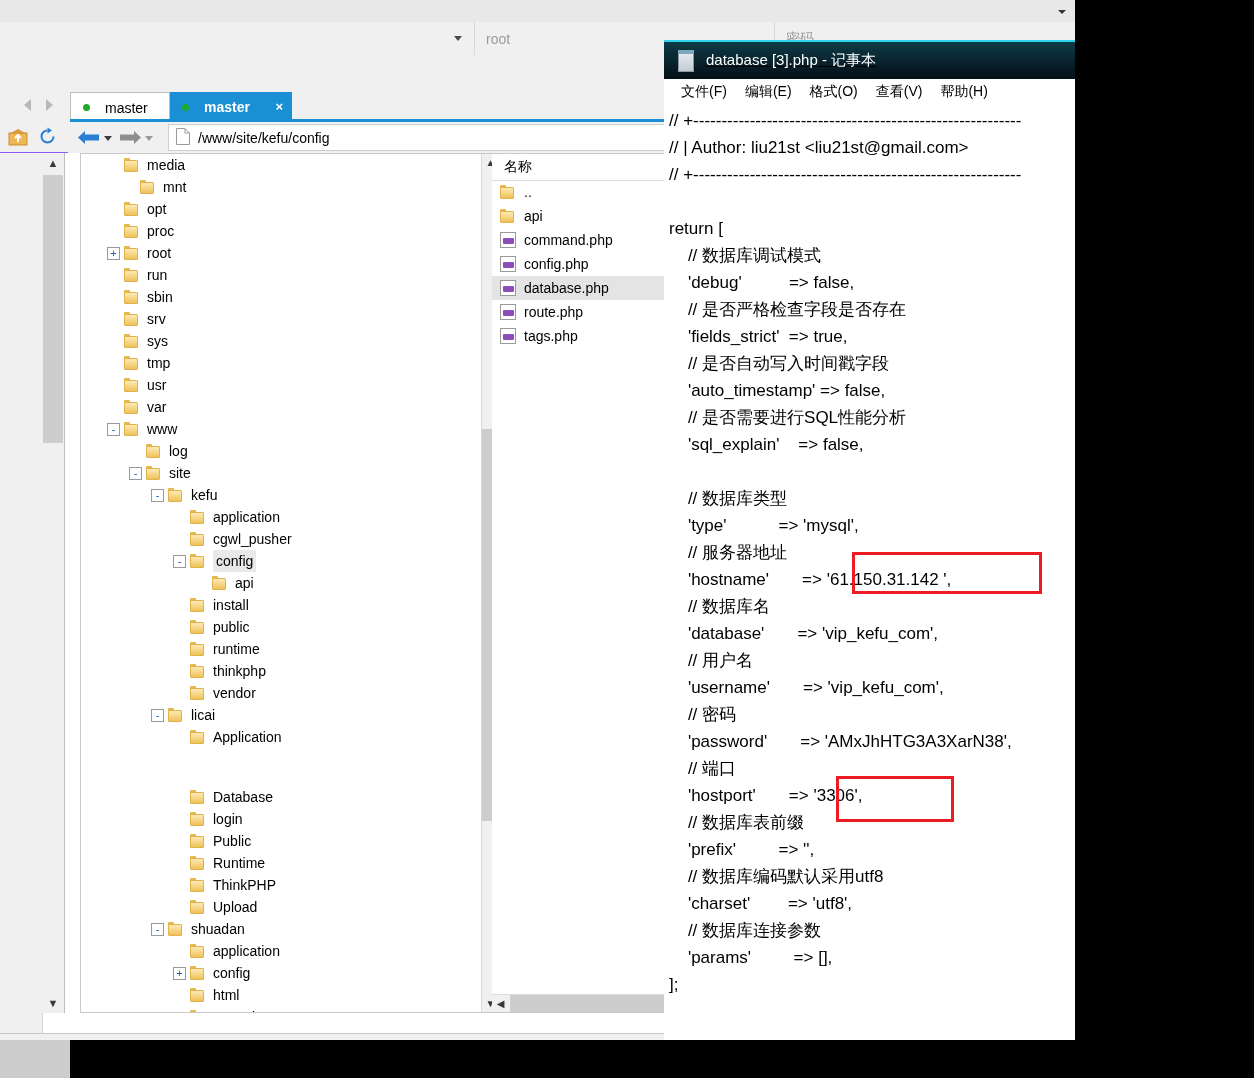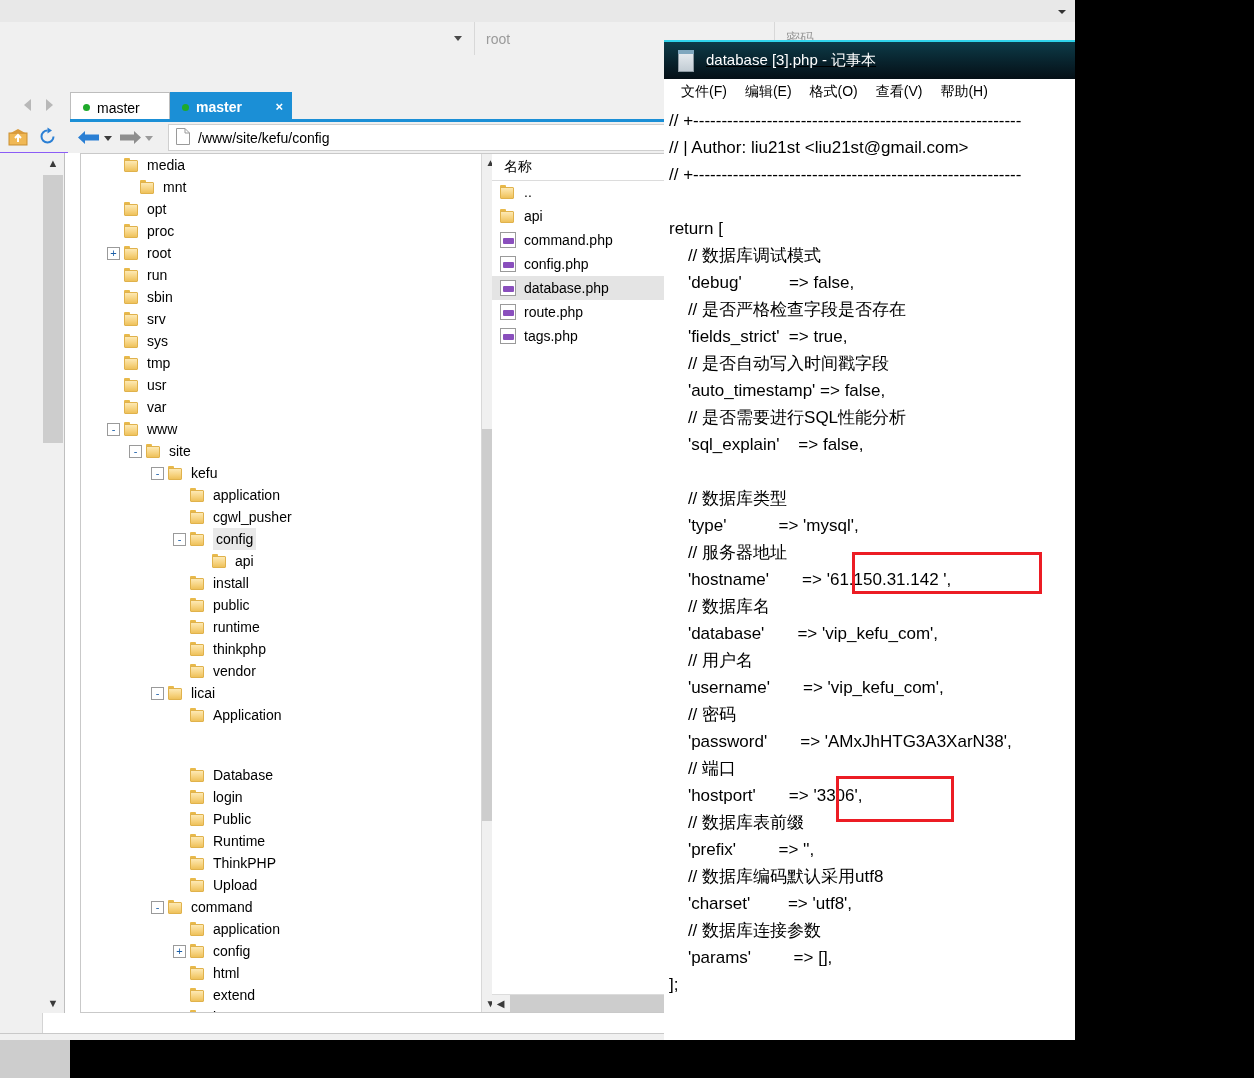--- a/index.html
+++ b/index.html
@@ -30,21 +30,21 @@
   
   #tabstrip{position:absolute;left:0;top:88px;width:1075px;height:34px;background:#f0f0f0;}
   #tab-navs{position:absolute;left:18px;top:8px;width:52px;height:18px;}
   .tabnav-arrow{position:absolute;top:3px;width:0;height:0;border-top:6px solid transparent;border-bottom:6px solid transparent;}
   #tabnav-prev{left:6px;border-right:7px solid #b8b8b8;}
   #tabnav-next{left:28px;border-left:7px solid #b8b8b8;}
   .tab{position:absolute;top:4px;height:30px;box-sizing:border-box;display:flex;align-items:center;padding:0 12px;font-size:14px;}
   #tab-1{left:70px;width:100px;background:#fff;border:1px solid #bdbdbd;border-bottom:none;color:#000;}
   #tab-2{left:170px;width:122px;background:#1b8fd6;color:#fff;font-weight:bold;}
   .tab .dot{width:7px;height:7px;border-radius:50%;background:#1faa2b;margin-right:7px;flex:none;}
-  .tab .tlabel{white-space:nowrap;}
+  .tab .tlabel{white-space:nowrap;margin-left:8px;}
   .tab .tclose{position:absolute;right:9px;top:8px;font-size:13px;color:#fff;line-height:1;}
   #tabstrip-underline{position:absolute;left:70px;top:119px;width:1005px;height:3px;background:#1b8fd6;}
 
   
   #mini-toolbar{position:absolute;left:0;top:122px;width:68px;height:30px;background:#f0f0f0;border-right:1px solid #c9c9c9;}
   #home-icon{position:absolute;left:8px;top:6px;width:20px;height:18px;}
   #refresh-icon{position:absolute;left:38px;top:5px;width:19px;height:19px;}
 
   
   #addr-bar{position:absolute;left:68px;top:122px;width:1007px;height:31px;background:#f0f0f0;}
@@ -326,20 +326,28 @@
           </div>
           <div class="trow" style="padding-left: 26px;">
             <span class="tg">-</span>
             <span class="folder">
               <span class="ftab"></span>
               <span class="fbody"></span>
             </span>
             <span class="tname">www</span>
           </div>
           <div class="trow" style="padding-left: 48px;">
+            <span class="tg-spacer"></span>
+            <span class="folder">
+              <span class="ftab"></span>
+              <span class="fbody"></span>
+            </span>
+            <span class="tname">log</span>
+          </div>
+          <div class="trow" style="padding-left: 48px;">
             <span class="tg">-</span>
             <span class="folder">
               <span class="ftab"></span>
               <span class="fbody"></span>
             </span>
             <span class="tname">site</span>
           </div>
           <div class="trow" style="padding-left: 70px;">
             <span class="tg">-</span>
             <span class="folder">
@@ -483,21 +491,21 @@
               <span class="fbody"></span>
             </span>
             <span class="tname">Upload</span>
           </div>
           <div class="trow" style="padding-left: 70px;">
             <span class="tg">-</span>
             <span class="folder">
               <span class="ftab"></span>
               <span class="fbody"></span>
             </span>
-            <span class="tname">command</span>
+            <span class="tname">shuadan</span>
           </div>
           <div class="trow" style="padding-left: 92px;">
             <span class="tg-spacer"></span>
             <span class="folder">
               <span class="ftab"></span>
               <span class="fbody"></span>
             </span>
             <span class="tname">application</span>
           </div>
           <div class="trow" style="padding-left: 92px;">

